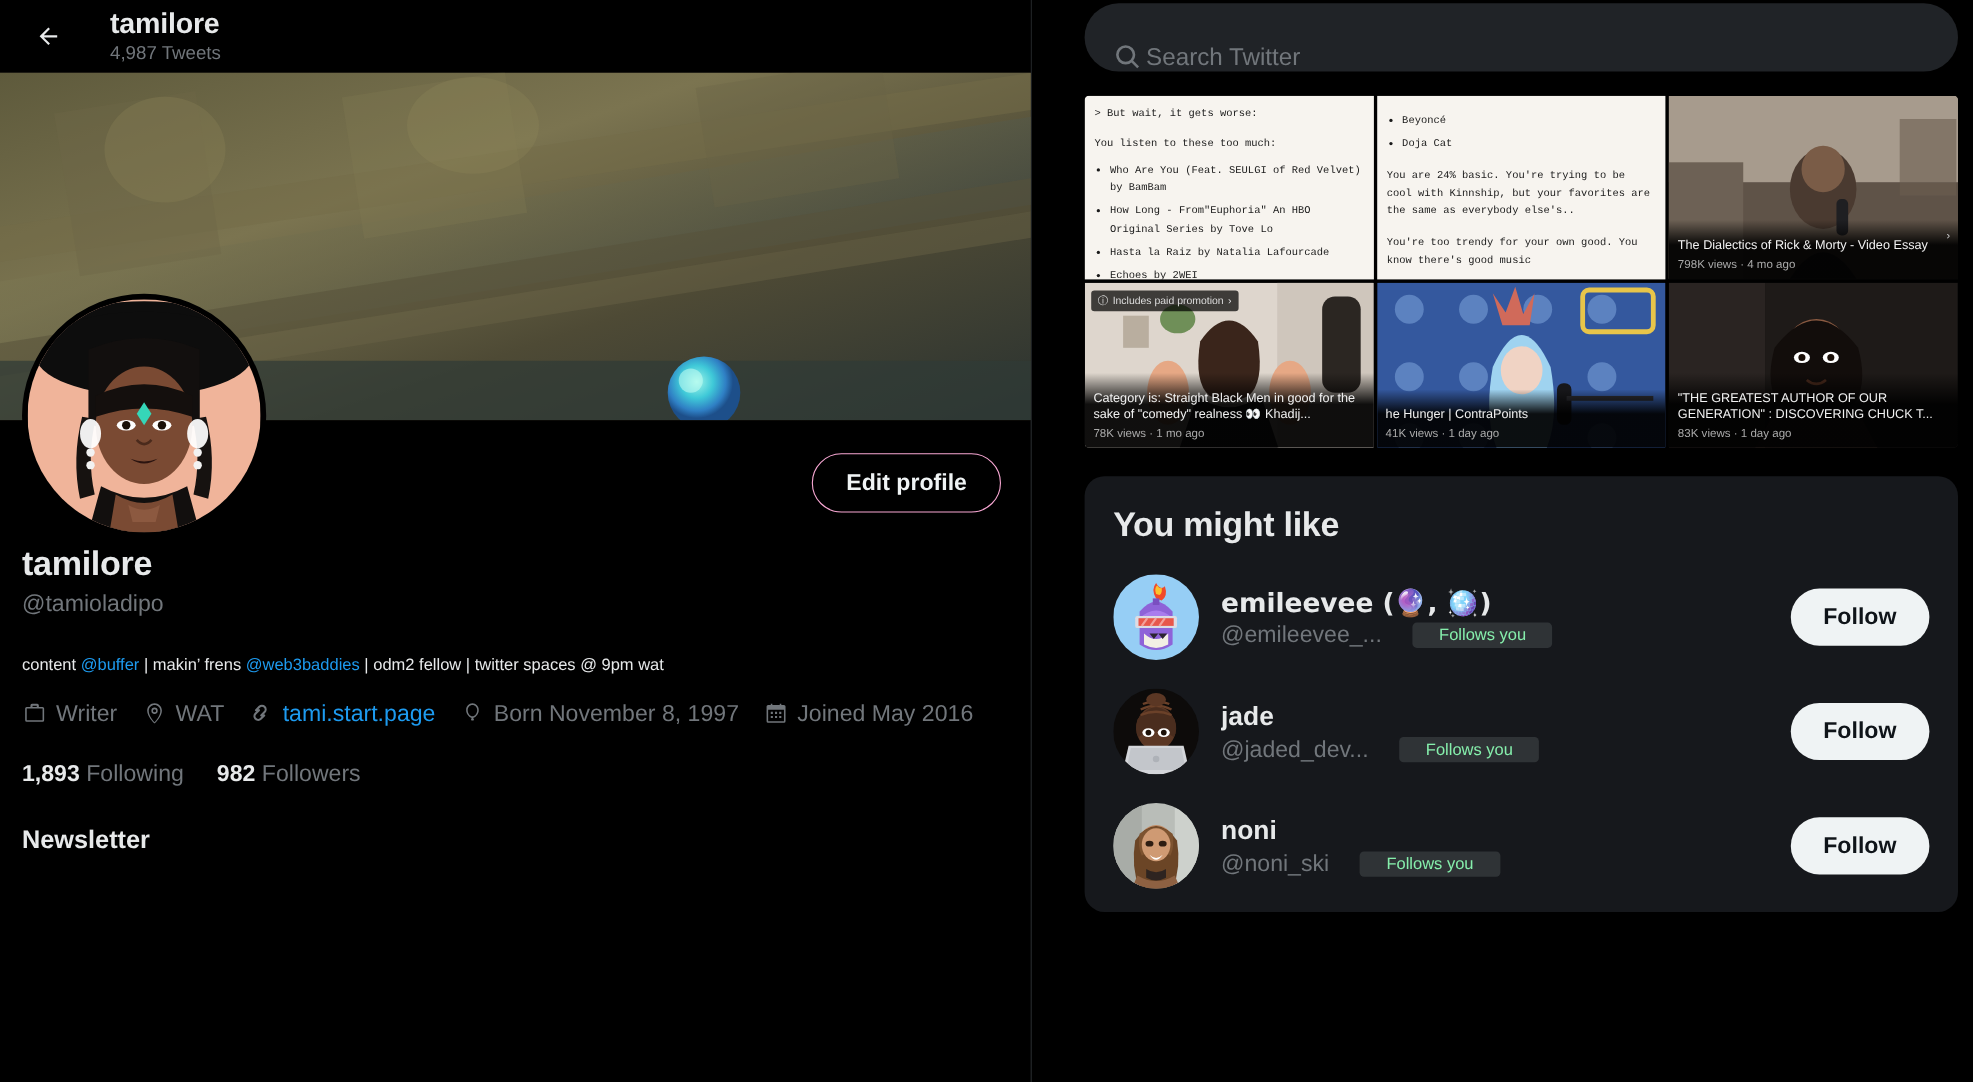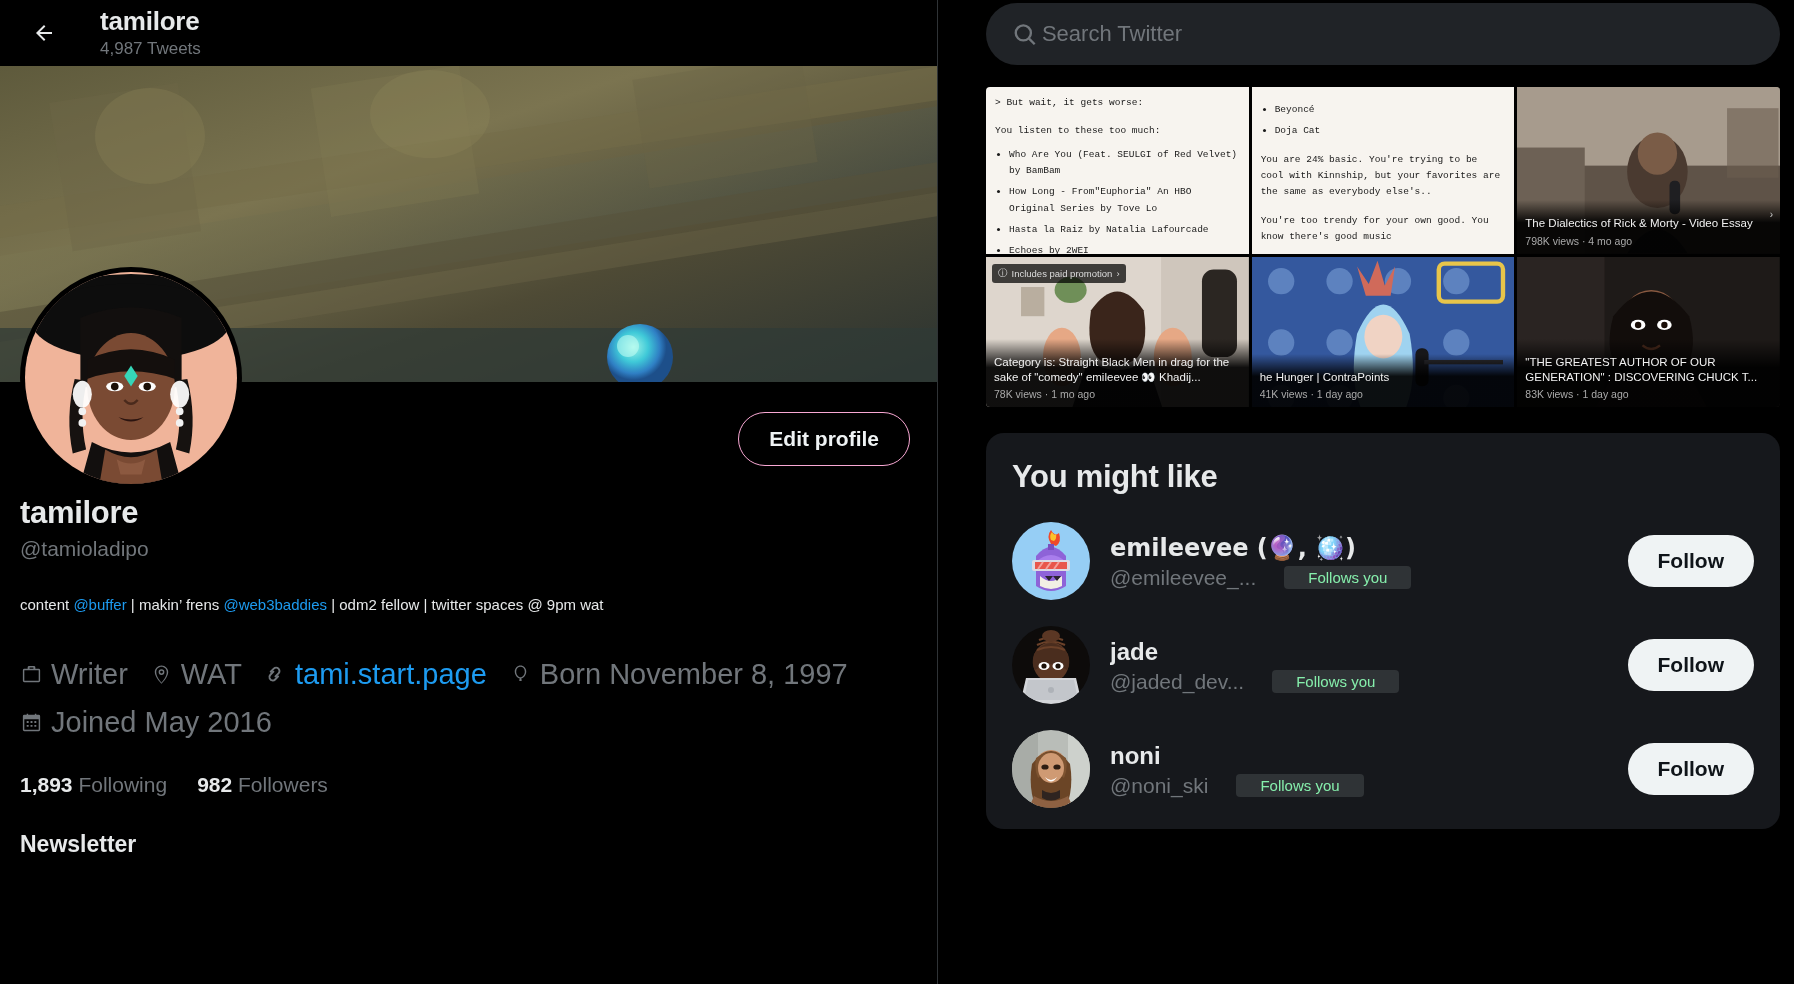--- a/index.html
+++ b/index.html
@@ -61,39 +61,39 @@
 
   .prof-body { padding: 0 20px; }
   .display-name { font-size: 31px; font-weight: 800; color: #e7e9ea; letter-spacing: -0.3px; line-height: 1.2; }
   .handle { font-size: 21px; color: #71767b; margin-top: 4px; line-height: 1.3; }
 
   .bio { font-size: 15px; color: #e7e9ea; line-height: 1.35; margin-top: 33px; max-width: 900px; }
   .bio a, .link-blue { color: #1d9bf0; text-decoration: none; cursor: pointer; }
 
   .meta-row {
     display: flex; flex-wrap: wrap; align-items: center;
-    gap: 5px 22px; margin-top: 37px; font-size: 29px; color: #71767b;
+    gap: 5px 22px; margin-top: 17px; font-size: 21px; color: #71767b;
   }
   .meta-item { display: flex; align-items: center; gap: 8px; line-height: 1.5; }
   .meta-item svg { width: 23px; height: 23px; fill: #71767b; flex: 0 0 auto; }
 
   .stats { display: flex; gap: 30px; margin-top: 28px; font-size: 21px; color: #71767b; }
   .stat { cursor: pointer; }
   .stat b { color: #e7e9ea; font-weight: 700; }
 
   .newsletter-h { font-size: 23px; font-weight: 800; color: #e7e9ea; margin-top: 34px; }
 
   
   .side-col {
     width: 856px; height: 984px; background: #000;
     padding: 0 14px 0 48px; position: relative; overflow: hidden;
   }
   .search-box {
     margin-top: 3px; height: 62px; border-radius: 32px;
-    background: #202327; display: flex; align-items: center;
+    background: #202327; display: flex; align-items: flex-end;
     gap: 4px; padding: 0 26px; cursor: text;
   }
   .search-box svg { width: 27px; height: 27px; stroke: #71767b; fill: none; stroke-width: 2.2; }
   .search-box input {
     background: transparent; border: none; outline: none;
     color: #e7e9ea; font-size: 22px; font-family: "Liberation Sans", sans-serif;
     width: 100%;
   }
   .search-box input::placeholder { color: #71767b; }
 
@@ -370,21 +370,21 @@
           <ellipse cx="128" cy="72" rx="13" ry="20" fill="#e6a885"></ellipse>
           <rect x="24" y="24" width="16" height="20" fill="#b9ae9f"></rect>
           <ellipse cx="58" cy="26" rx="11" ry="9" fill="#6f8f58"></ellipse>
         </svg>
         <div class="paid-badge">
           <span>ⓘ</span>
           <span>Includes paid promotion</span>
           <span>›</span>
         </div>
         <div class="tile-caption">
-          <div class="cap-title">Category is: Straight Black Men in drag for the sake of "comedy" emileevee 👀 Khadij...</div>
+          <div class="cap-title">Category is: Straight Black Men in good for the sake of "comedy" realness 👀 Khadij...</div>
           <div class="cap-meta">78K views · 1 mo ago</div>
         </div>
       </div>
 
       <div class="tile">
         <svg viewBox="0 0 180 110" preserveAspectRatio="xMidYMid slice" style="width:100%;height:100%">
           <rect width="180" height="110" fill="#2b4e8f"></rect>
           <rect width="180" height="110" fill="#3a5fa8" opacity="0.6"></rect>
           <g opacity="0.45" fill="#8fb6e8">
             <circle cx="20" cy="20" r="9"></circle>

